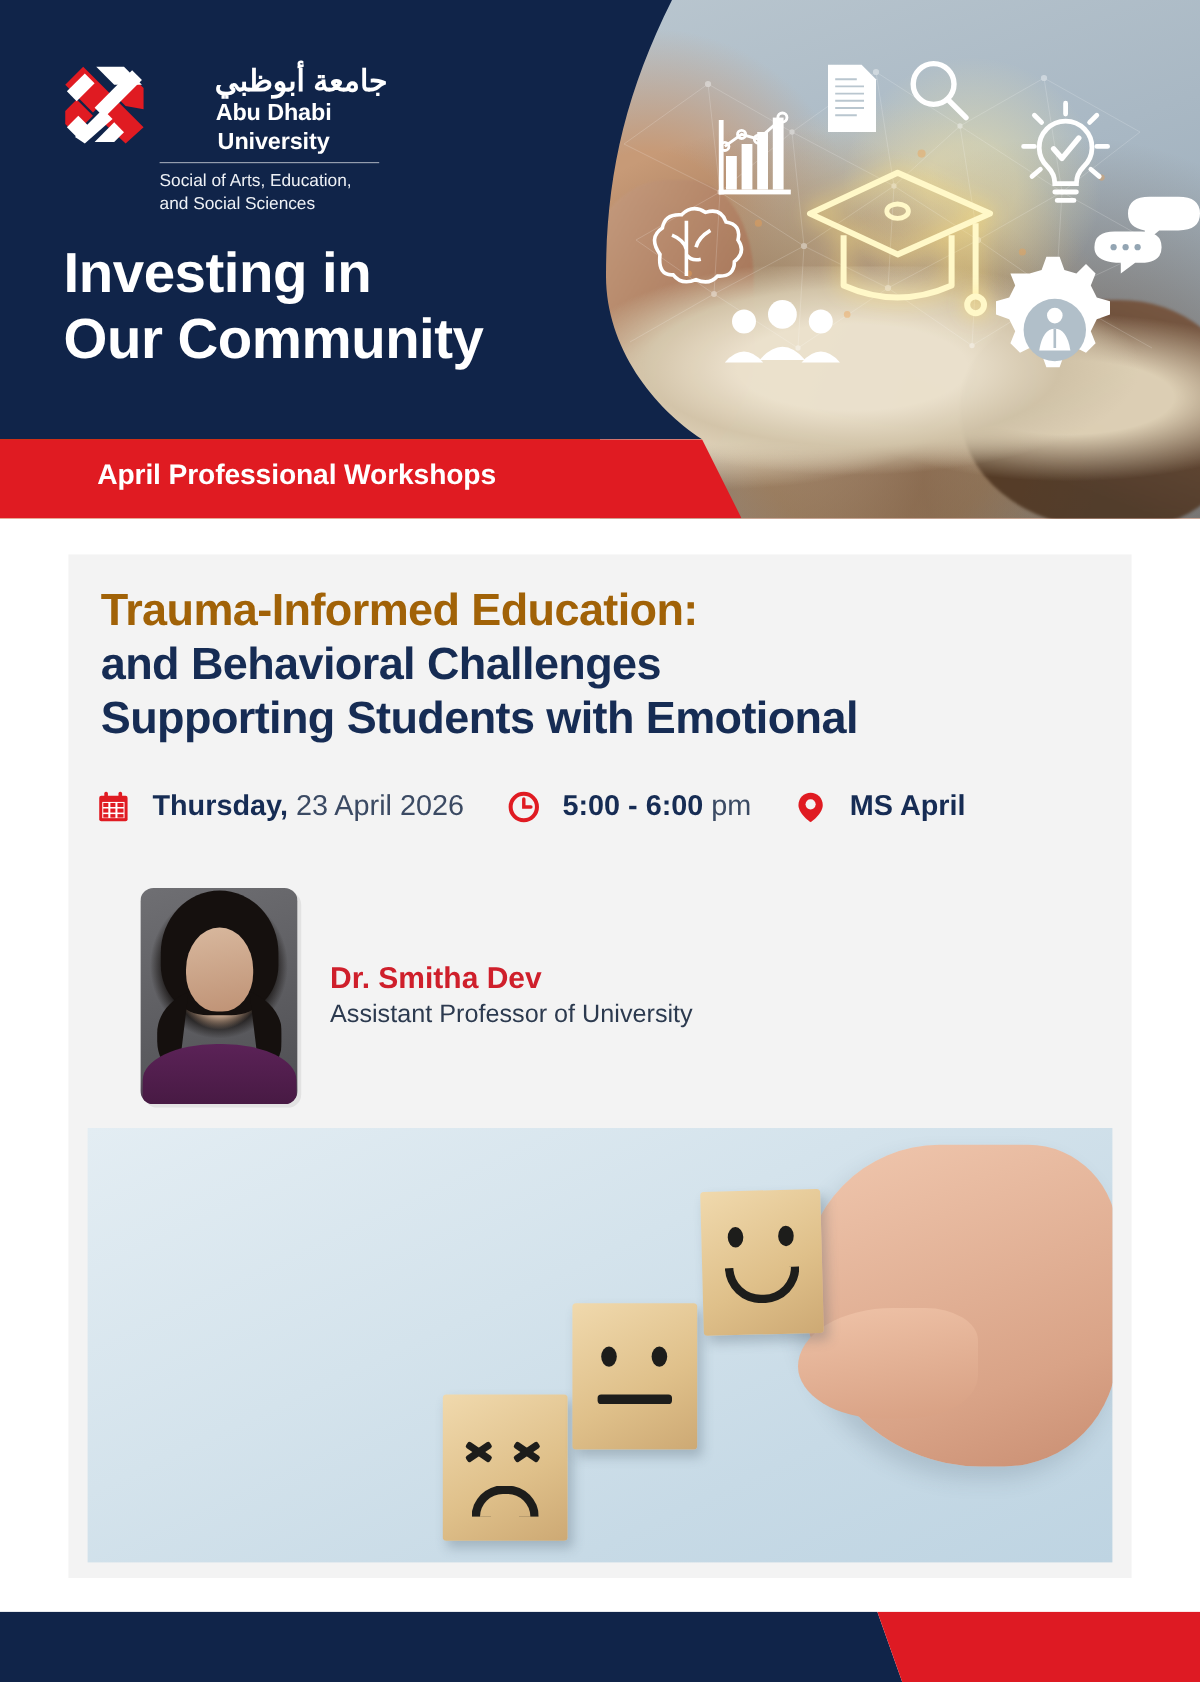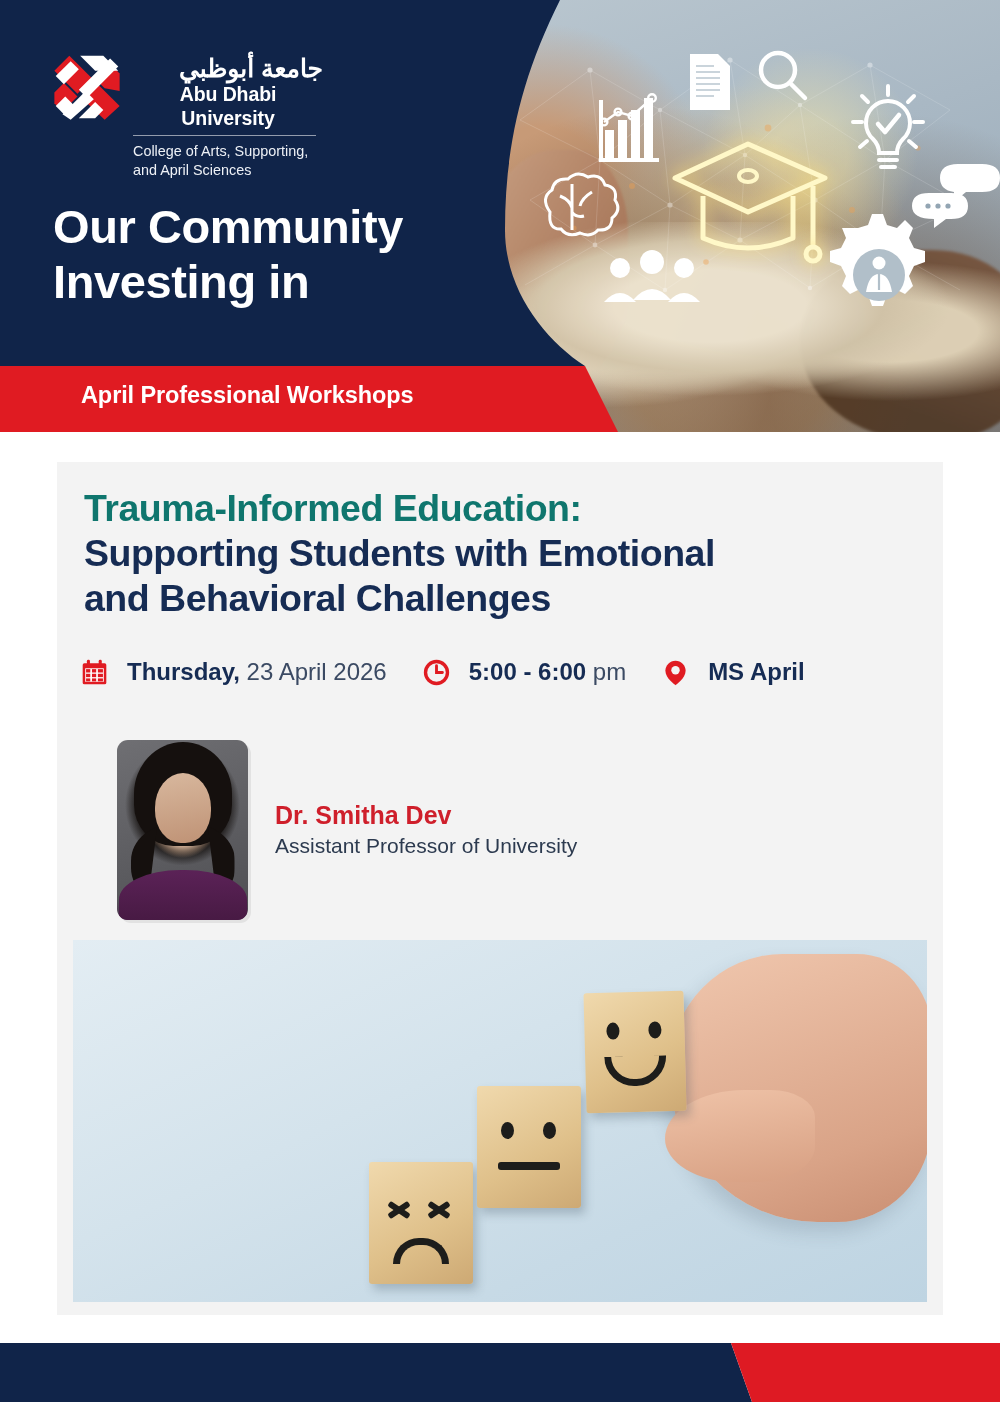--- a/index.html
+++ b/index.html
@@ -93,21 +93,21 @@
 
   
   .card {
     position:absolute; left:57px; top:462px; width:886px; height:853px;
     background:#f3f3f3;
   }
   .wk-title {
     position:absolute; left:27px; top:24px; width:840px;
     font-size:37.5px; font-weight:700; line-height:1.2; letter-spacing:-.5px;
   }
-  .wk-title .lead { color:#0f766e; display:block; }
+  .wk-title .lead { color:#a16207; display:block; }
   .wk-title .rest { color:#162c54; display:block; }
 
   .meta-row {
     position:absolute; left:24px; top:196px;
     display:flex; align-items:center; gap:0px;
   }
   .meta-item { display:flex; align-items:center; gap:19px; }
   .meta-item + .meta-item { margin-left:36px; }
   .meta-ico { width:27px; height:27px; flex:none; }
   .meta-txt { font-size:24px; color:#162c54; white-space:nowrap; }
@@ -363,42 +363,42 @@
           <path d="M4 34 L26 12 L38 24 L16 46 Z"></path>
           <path d="M14 90 L48 56 L60 68 L26 98 Z"></path>
           <path d="M4 78 L18 64 L30 76 L16 90 Z"></path>
           <path d="M38 96 L62 72 L74 84 L62 96 Z"></path>
         </g>
       </svg>
       <div class="logo-words">
         <div class="logo-ar">جامعة أبوظبي</div>
         <div class="logo-en">Abu Dhabi University</div>
         <div class="logo-rule"></div>
-        <div class="logo-college">College of Arts, Supporting,</div>
-        <div class="logo-college">and April Sciences</div>
+        <div class="logo-college">Social of Arts, Education,</div>
+        <div class="logo-college">and Social Sciences</div>
       </div>
     </div>
   </div>
 
   <div class="head-title">
+    <div>Investing in</div>
     <div>Our Community</div>
-    <div>Investing in</div>
   </div>
 
   <div class="red-band">
     <div class="red-band-label">April Professional Workshops</div>
   </div>
 </div>
 
 <div class="card">
 
   <div class="wk-title">
     <span class="lead">Trauma-Informed Education:</span>
+    <span class="rest">and Behavioral Challenges</span>
     <span class="rest">Supporting Students with Emotional</span>
-    <span class="rest">and Behavioral Challenges</span>
   </div>
 
   <div class="meta-row">
 
     <div class="meta-item">
       <svg class="meta-ico" viewBox="0 0 32 32">
         <rect x="2" y="5" width="28" height="25" rx="2" fill="#e01b22"></rect>
         <rect x="5" y="11" width="22" height="16" fill="#ffffff"></rect>
         <g fill="#e01b22">
           <rect x="6" y="12" width="5" height="4"></rect>

